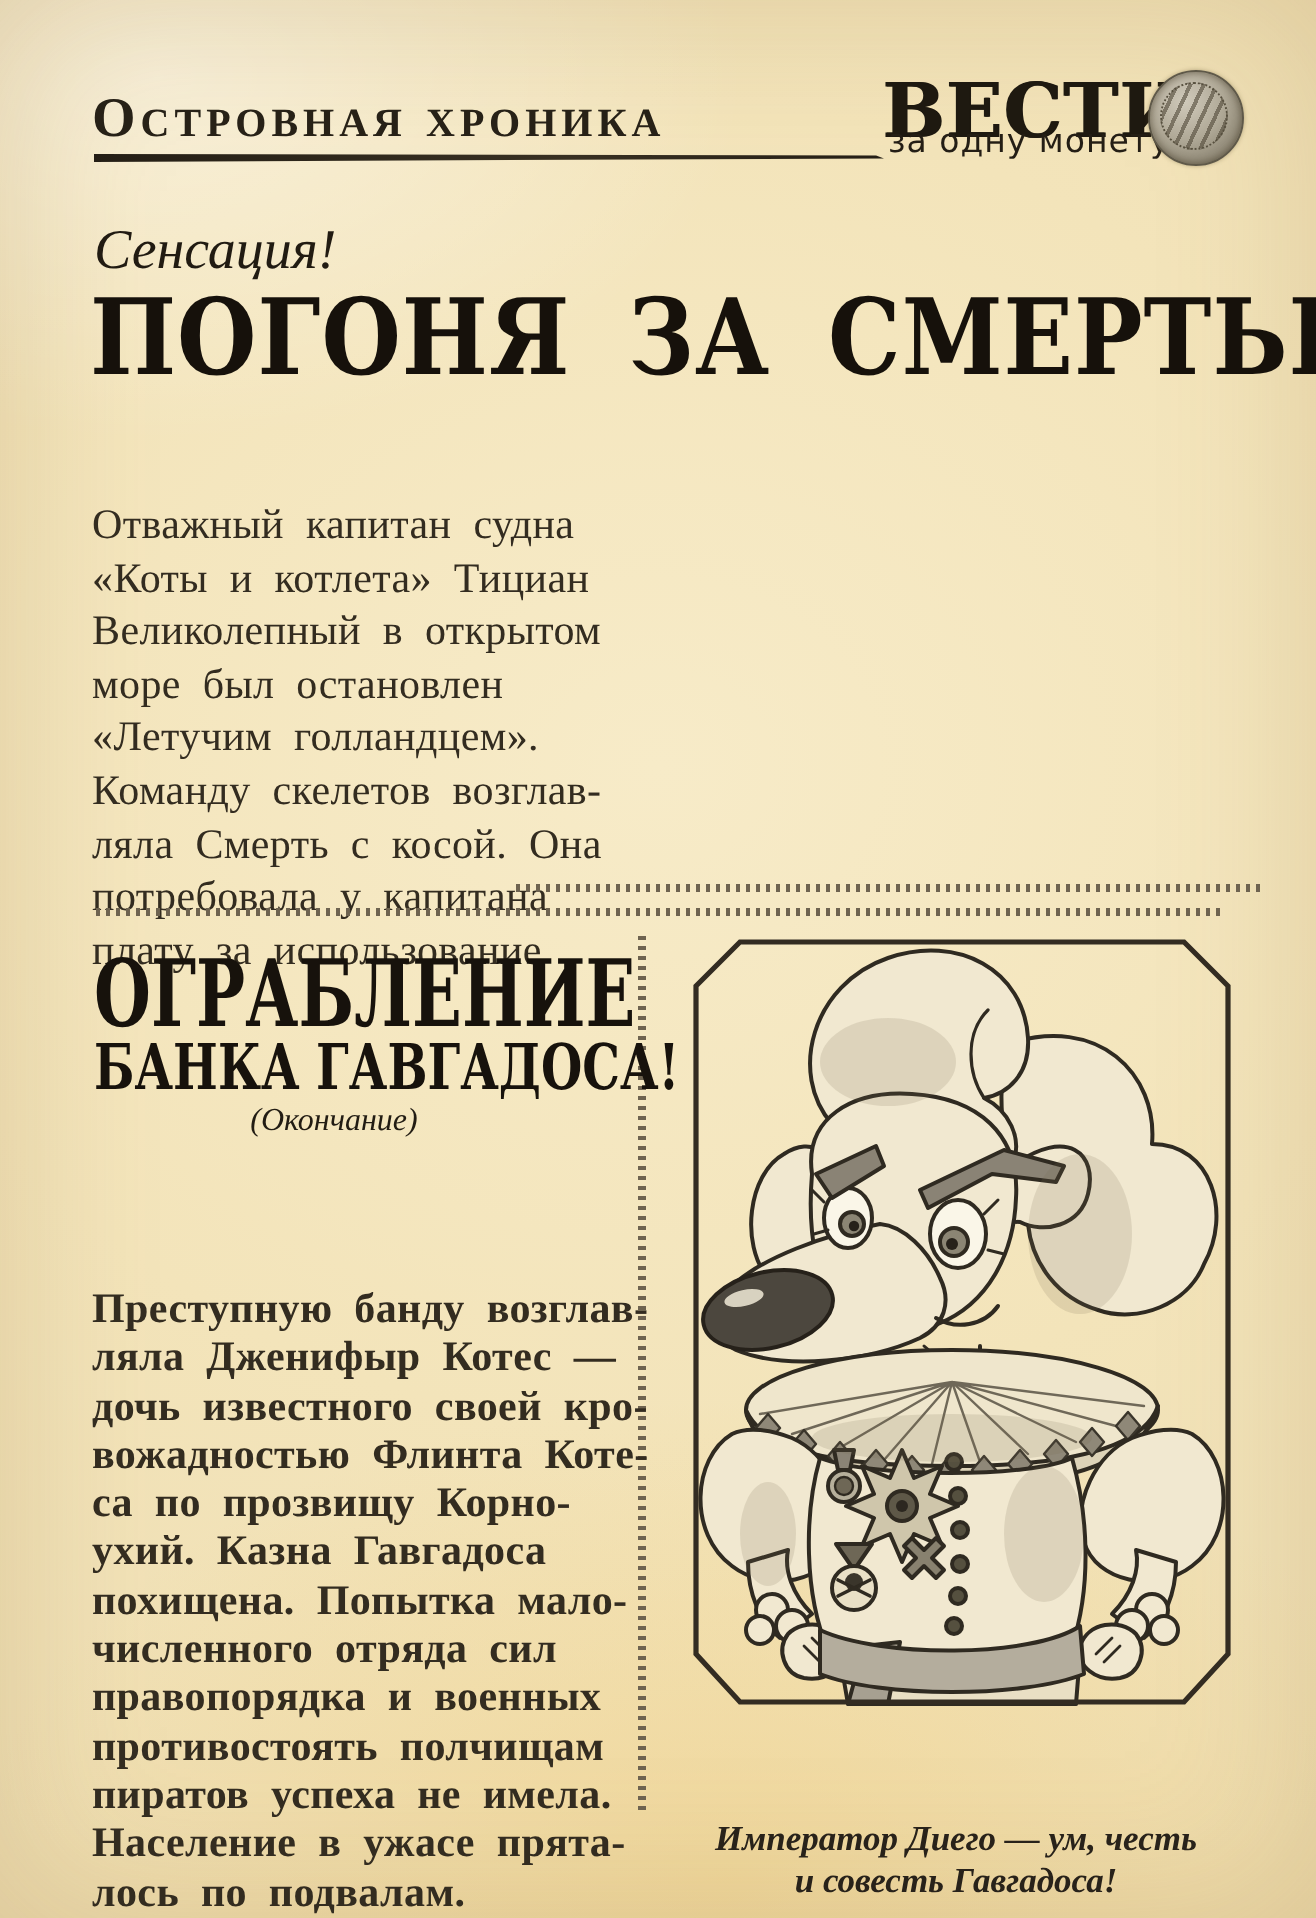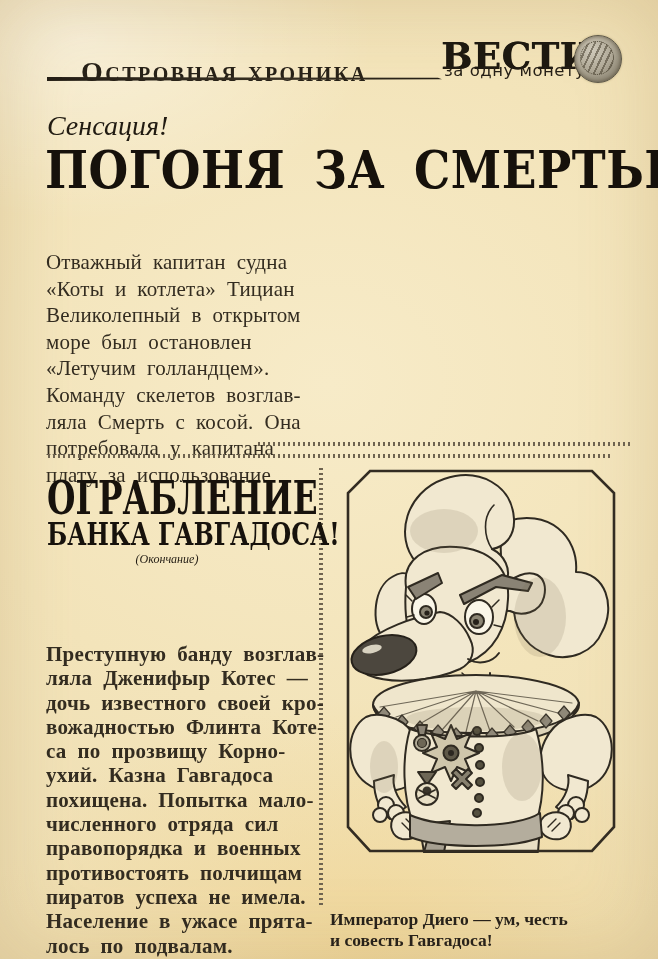--- a/index.html
+++ b/index.html
@@ -13,24 +13,24 @@
       radial-gradient(ellipse 500px 320px at 55% 98%, rgba(240,200,110,0.35), rgba(240,200,110,0) 75%),
       radial-gradient(ellipse 700px 600px at 50% 40%, #f7ebc8 0%, #f3e4ba 55%, #efdfb4 100%);
     box-shadow: inset 0 0 80px rgba(150,115,55,0.22);
     color:#2b251d;
   }
   .abs { position:absolute; }
   .preline { white-space:pre-line;margin-top:48px; }
 
   
   .masthead-title {
-    left:46px; top:56px;
+    left:46px; top:44px;
     font-variant:small-caps;
     font-size:28px; letter-spacing:2.5px;
-    color:#272117; font-weight:600;margin-left:35px;
+    color:#272117; font-weight:600;
   }
   .masthead-rule {
     left:47px; top:77px; width:395px; height:4px;
     background:linear-gradient(90deg,#241e15 0%, #383022 60%, #241e15 100%);
     clip-path:polygon(0 0, 99% 20%, 100% 55%, 0 100%);
   }
   .logo-title {
     left:441px; top:33px;
     font-family:"DejaVu Serif", serif;
     font-size:37px; font-weight:700; letter-spacing:0.5px;
@@ -98,29 +98,29 @@
   }
   .headline2b {
     left:47px; top:516px;
     font-family:"DejaVu Serif", serif;
     font-size:30px; font-weight:700; color:#17120c;
     white-space:nowrap;
     transform:scale(0.79,1.05); transform-origin:top left;
   }
   .a2-sub {
     left:48px; top:552px; width:238px; text-align:center;
-    font-style:italic; font-size:12px; color:#221c13; font-weight:500;
+    font-style:italic; font-size:16px; color:#221c13; font-weight:500;
   }
   .a2-body { left:46px; top:594px; width:288px; line-height:24.3px;font-weight:bold; }
 
   
   .illo { left:344px; top:467px; width:274px; height:388px; }
   .caption {
-    left:330px; top:861px; width:296px; 
-    font-size:17.5px; line-height:21px;
+    left:330px; top:861px; width:296px; text-align:center;
+    font-style:italic; font-size:17.5px; line-height:21px;
     font-weight:600; color:#28221a;
   }
 </style>
 </head>
 <body>
 
 <div class="page">
 
   <div class="abs masthead-title">Островная хроника</div>
   <div class="abs masthead-rule"></div>

